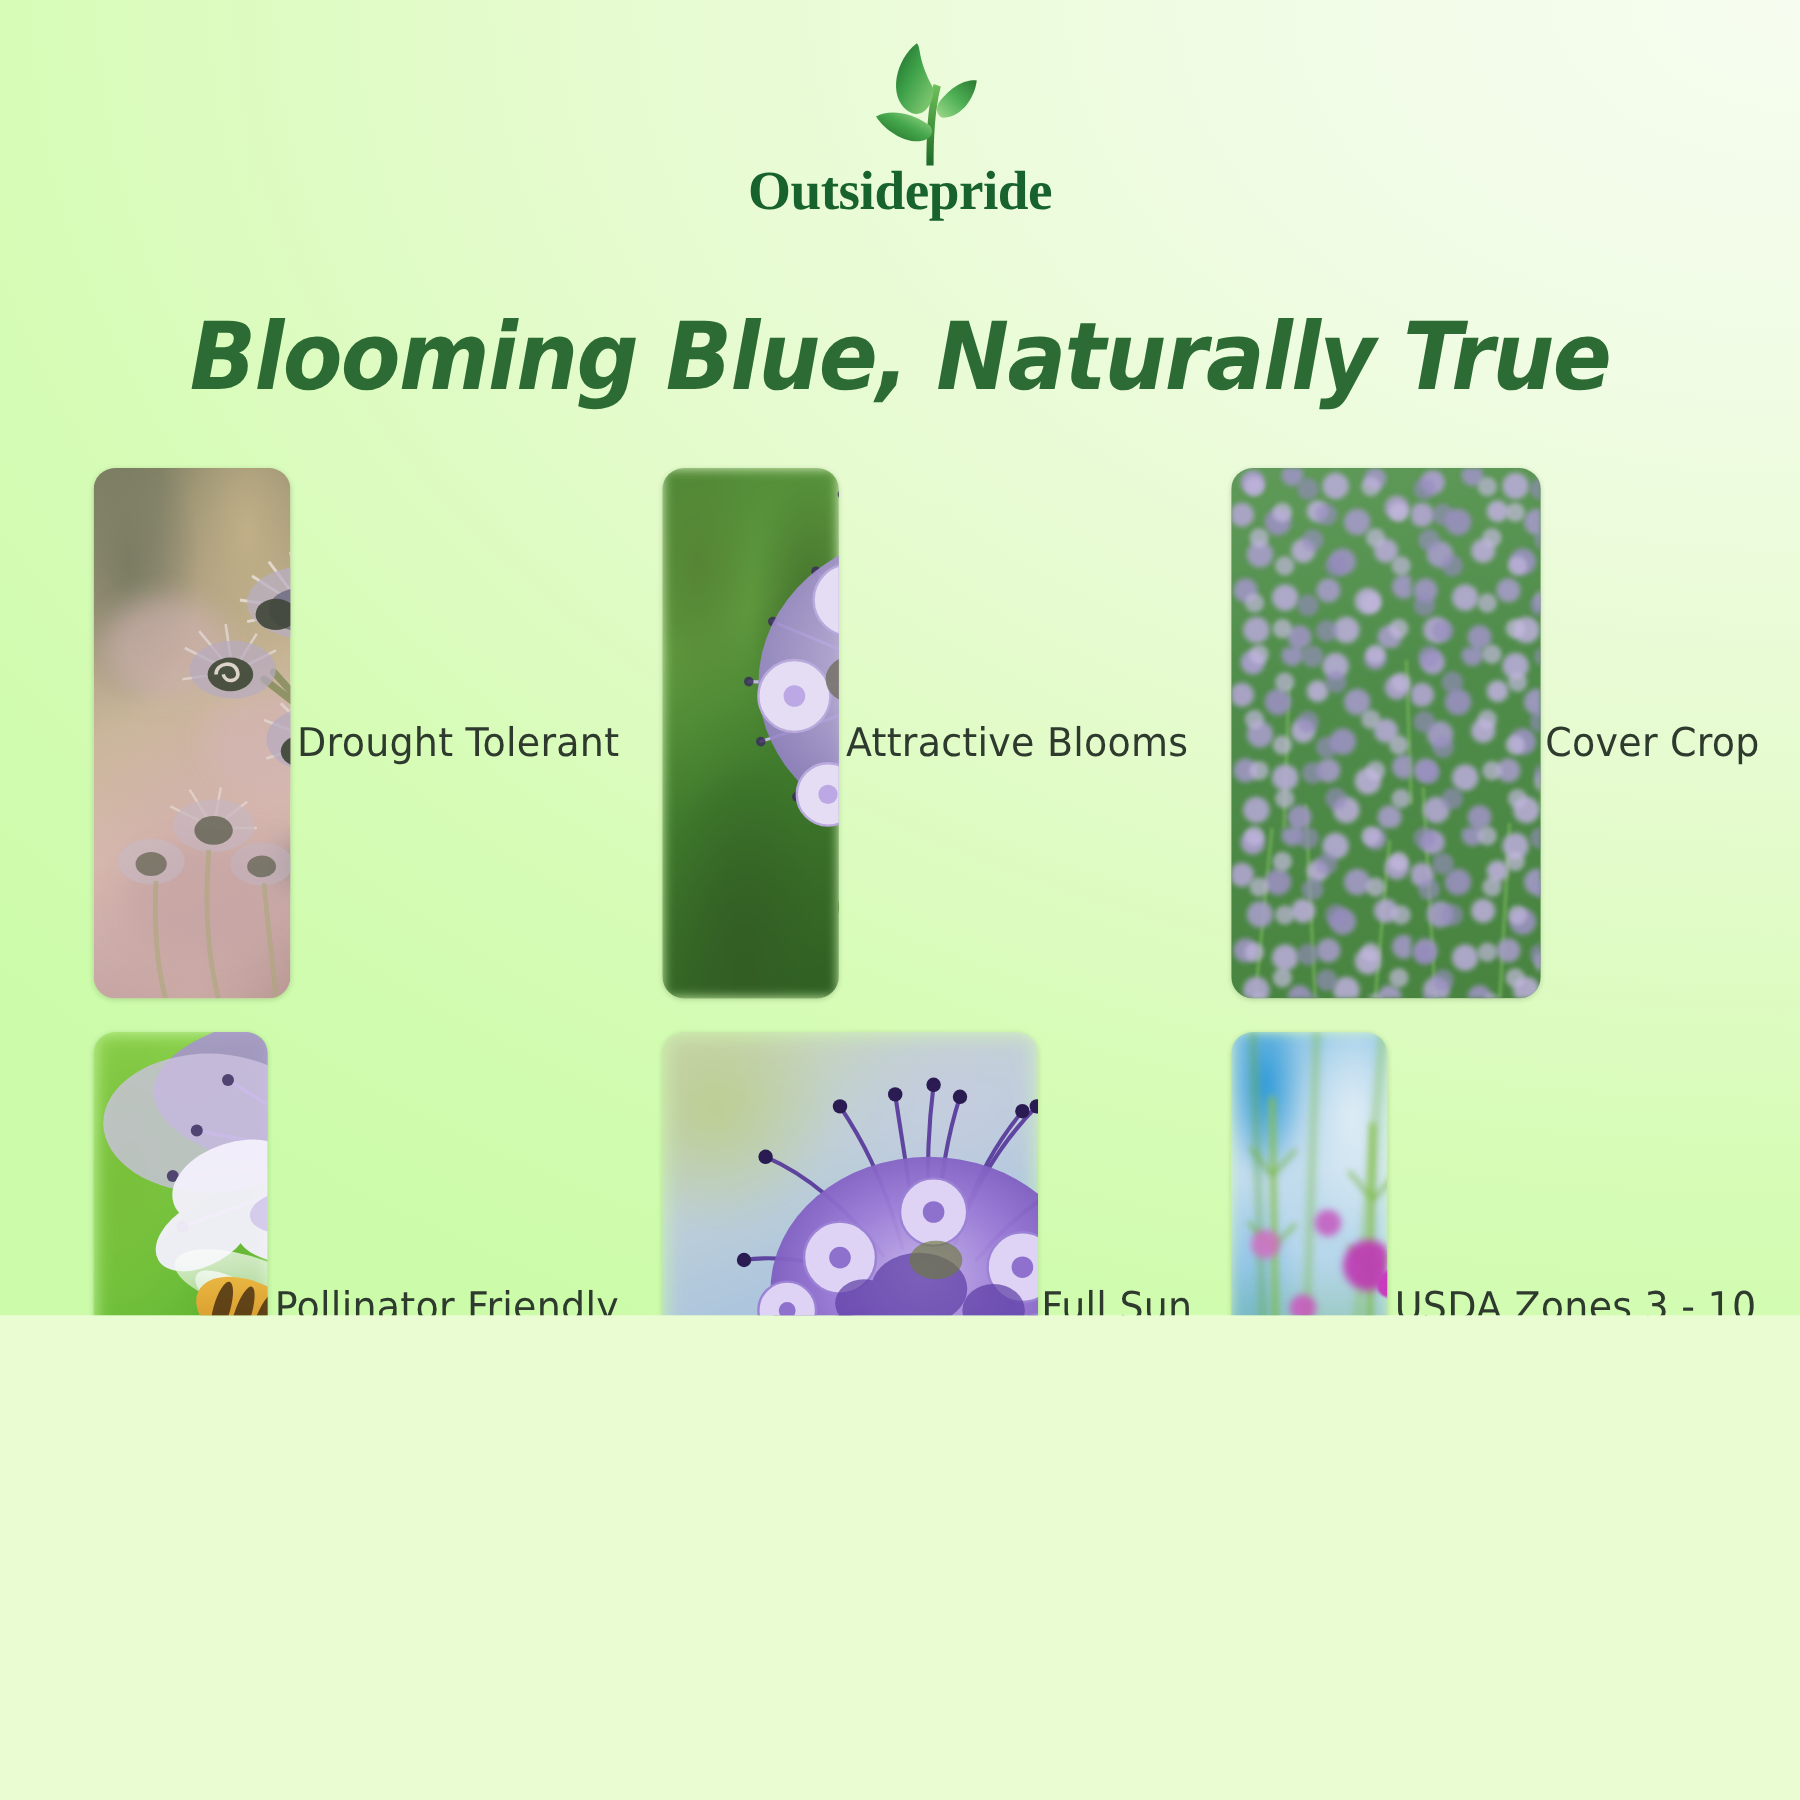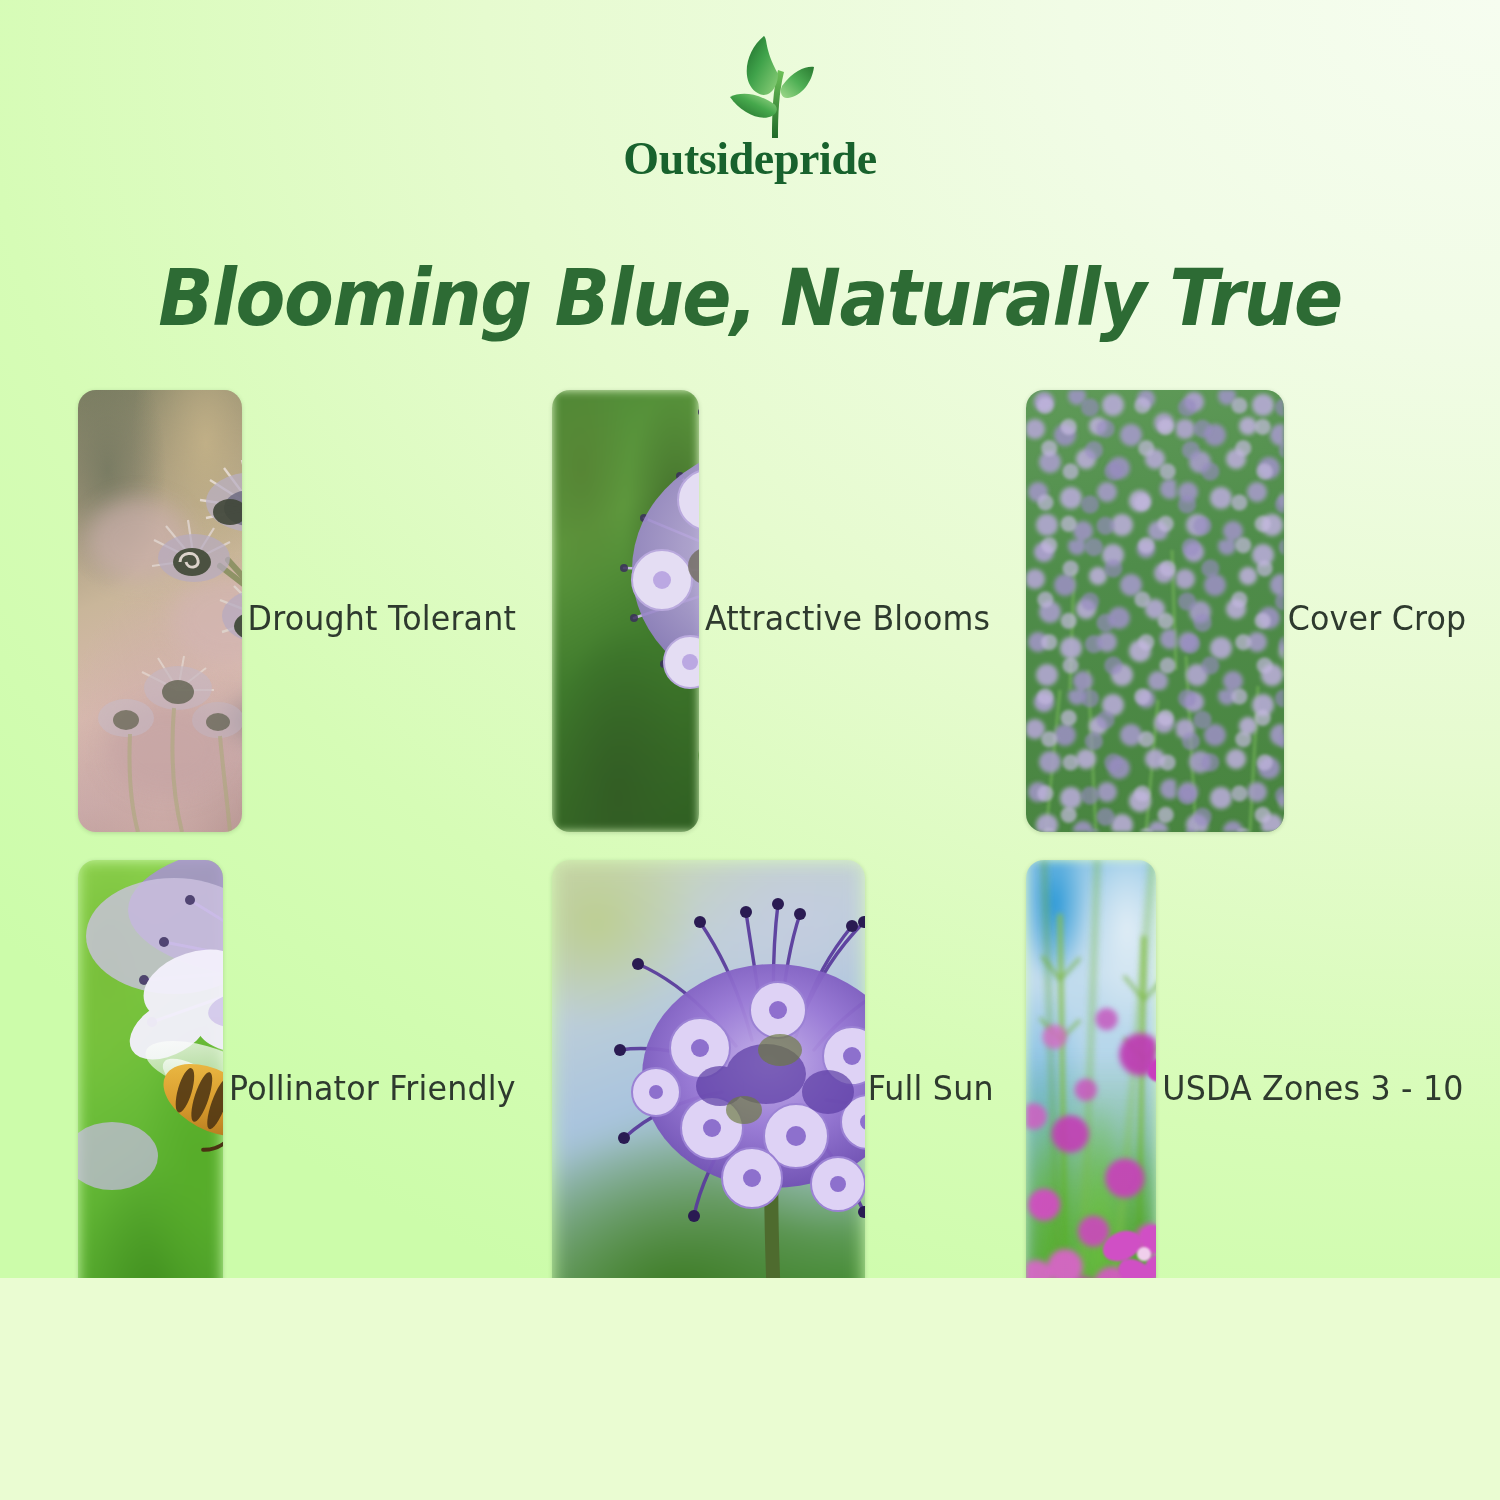--- a/index.html
+++ b/index.html
@@ -10,21 +10,21 @@
     width: 1500px;
     height: 1500px;
     overflow: hidden;
     font-family: "Liberation Sans", sans-serif;
     background: #eafcd2;
   }
 
   .poster {
     position: relative;
     width: 1500px;
-    height: 1278px;
+    height: 1096px;
     box-sizing: border-box;
     background:
       radial-gradient(130% 115% at 100% 0%, #f6fdf0 0%, #f1fce6 22%, #e6fbcf 52%, #d6fcb6 78%, #ccfcaa 100%);
     overflow: hidden;
   }
 
   
   .header {
     position: absolute;
     top: 34px;

